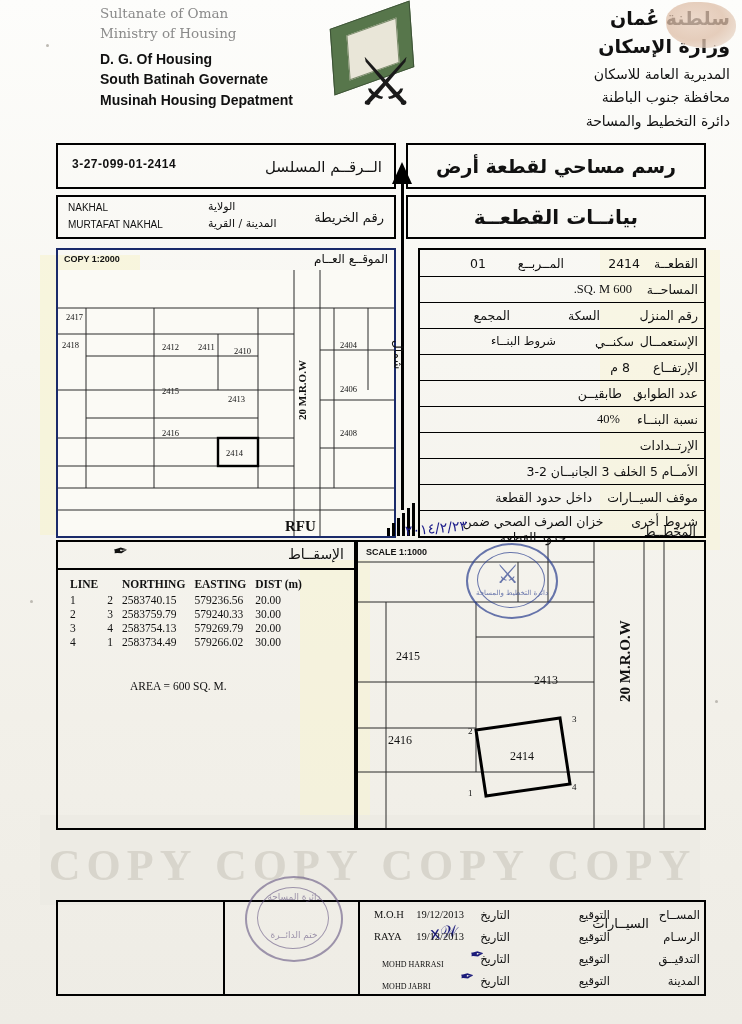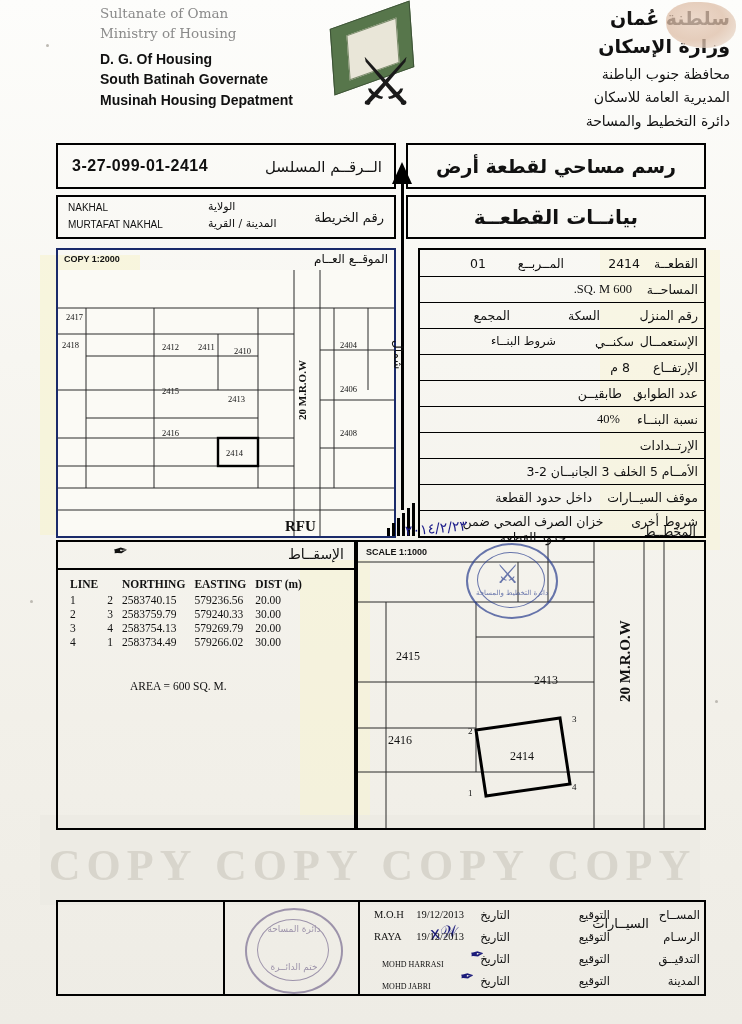--- a/index.html
+++ b/index.html
@@ -51,21 +51,21 @@
   }
   #emblem .khanjar{
     position:absolute;left:34px;top:46px;width:84px;height:70px;
     font-size:66px;line-height:60px;color:#1a1a1a;
   }
   
   #thumb{position:absolute;right:6px;top:2px;width:70px;height:46px;border-radius:40% 50% 45% 55%;
     background:radial-gradient(ellipse at 40% 40%,#e7cdbb 0%,#ddbda6 50%,#f0e7de 100%);opacity:.75;}
   
   #f-serial{left:56px;top:143px;width:340px;height:46px;}
-  #f-serial .num{position:absolute;left:14px;top:12px;font-size:16px;font-weight:bold;letter-spacing:.5px;}
+  #f-serial .num{position:absolute;left:14px;top:12px;font-size:12px;font-weight:bold;letter-spacing:.5px;}
   #f-serial .lab{position:absolute;right:12px;top:13px;font-size:15px;}
   #f-title{left:406px;top:143px;width:300px;height:46px;}
   #f-title .t{font-size:19px;font-weight:bold;}
   
   #f-wilayat{left:56px;top:195px;width:340px;height:44px;}
   #f-wilayat .en1{position:absolute;left:10px;top:5px;font-size:10px;}
   #f-wilayat .en2{position:absolute;left:10px;top:22px;font-size:10px;}
   #f-wilayat .ar1{position:absolute;left:150px;top:3px;font-size:11px;}
   #f-wilayat .ar2{position:absolute;left:150px;top:20px;font-size:11px;}
   #f-wilayat .rt{position:absolute;right:10px;top:13px;font-size:13px;}
@@ -114,21 +114,21 @@
   #f-foot{left:56px;top:900px;width:650px;height:96px;}
   #f-foot .vd1{position:absolute;left:300px;top:0;height:100%;border-left:2px solid #000;}
   #f-foot .vd2{position:absolute;left:165px;top:0;height:100%;border-left:2px solid #000;}
   #notes{position:absolute;right:55px;top:14px;font-size:13px;}
   .frow{position:absolute;left:302px;width:346px;height:24px;}
   .frow .lab{position:absolute;right:6px;top:4px;font-size:11.5px;}
   .frow .lab2{position:absolute;right:96px;top:4px;font-size:11.5px;}
   .frow .dt{position:absolute;right:148px;top:5px;font-size:10.5px;font-family:"Liberation Serif",serif;}
   .frow .nm{position:absolute;left:14px;top:5px;font-size:10.5px;font-family:"Liberation Serif",serif;}
   .frow .sg{position:absolute;left:70px;top:-4px;font-size:17px;color:#1b1b7a;transform:rotate(-6deg);font-family:"DejaVu Sans",sans-serif;}
-  #stamp2{position:absolute;left:245px;top:908px;width:94px;height:82px;border-radius:50%;border:2px solid #5a4a7a;opacity:.55;}
+  #stamp2{position:absolute;left:245px;top:876px;width:94px;height:82px;border-radius:50%;border:2px solid #5a4a7a;opacity:.55;}
   #stamp2 .i{position:absolute;left:10px;top:9px;width:70px;height:60px;border:1px solid #5a4a7a;border-radius:50%;}
   #stamp2 .t1{position:absolute;left:0;top:14px;width:94px;text-align:center;font-size:9px;color:#5a4a7a;direction:rtl;}
   #stamp2 .t2{position:absolute;left:0;top:52px;width:94px;text-align:center;font-size:9px;color:#5a4a7a;direction:rtl;}
   .tinydot{position:absolute;width:3px;height:3px;background:#bdbab2;border-radius:50%;}
 </style>
 </head>
 <body>
 
 <div class="paper">
 
@@ -150,22 +150,22 @@
     <div class="faint">Sultanate of Oman</div>
     <div class="faint">Ministry of Housing</div>
     <div class="solid" style="margin-top:6px">D. G. Of Housing</div>
     <div class="solid">South Batinah Governate</div>
     <div class="solid">Musinah Housing Depatment</div>
   </div>
 
   <div id="hdr-ar" class="ar">
     <div class="big">سلطنة عُمان</div>
     <div class="big" style="margin-top:-4px">وزارة الإسكان</div>
+    <div>المديرية العامة للاسكان</div>
     <div>محافظة جنوب الباطنة</div>
-    <div>المديرية العامة للاسكان</div>
     <div>دائرة التخطيط والمساحة</div>
   </div>
 
   <div id="emblem">
     <div class="card"></div>
     <div class="card2"></div>
     <div class="khanjar">⚔</div>
   </div>
   <div id="thumb"></div>
 

